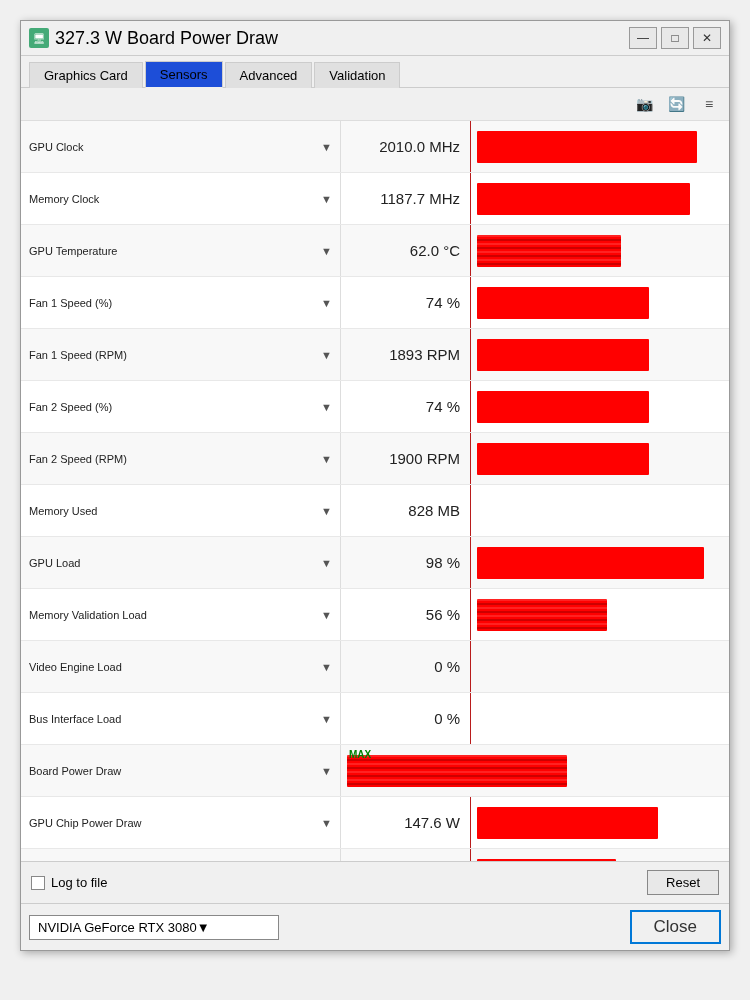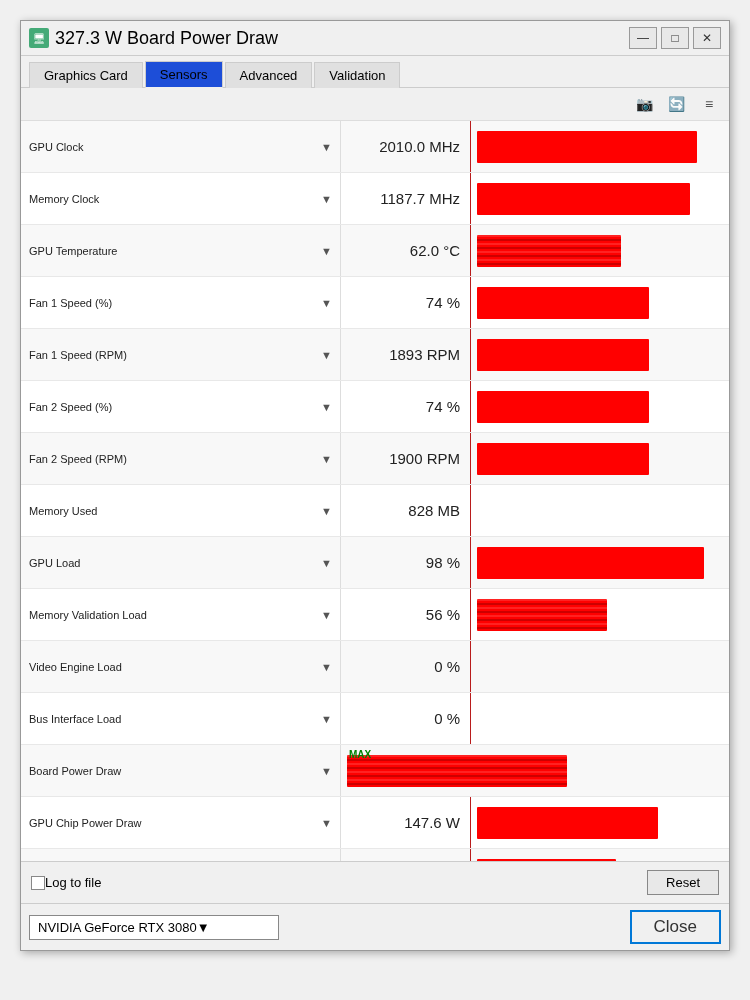--- a/index.html
+++ b/index.html
@@ -192,21 +192,21 @@
       padding: 8px 10px;
       display: flex;
       align-items: center;
       justify-content: space-between;
       border-top: 1px solid #ccc;
       background: #f0f0f0;
     }
     .log-row {
       display: flex;
       align-items: center;
-      gap: 0;
+      gap: 6px;
     }
     .checkbox {
       width: 14px;
       height: 14px;
       border: 1px solid #888;
       background: #fff;
     }
     .reset-btn {
       padding: 4px 18px;
       border: 1px solid #888;

